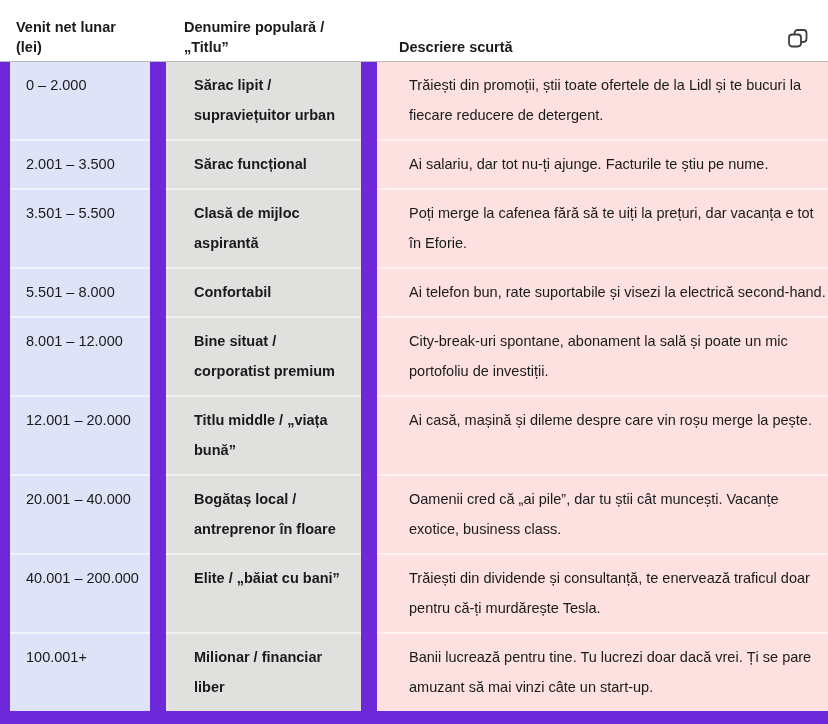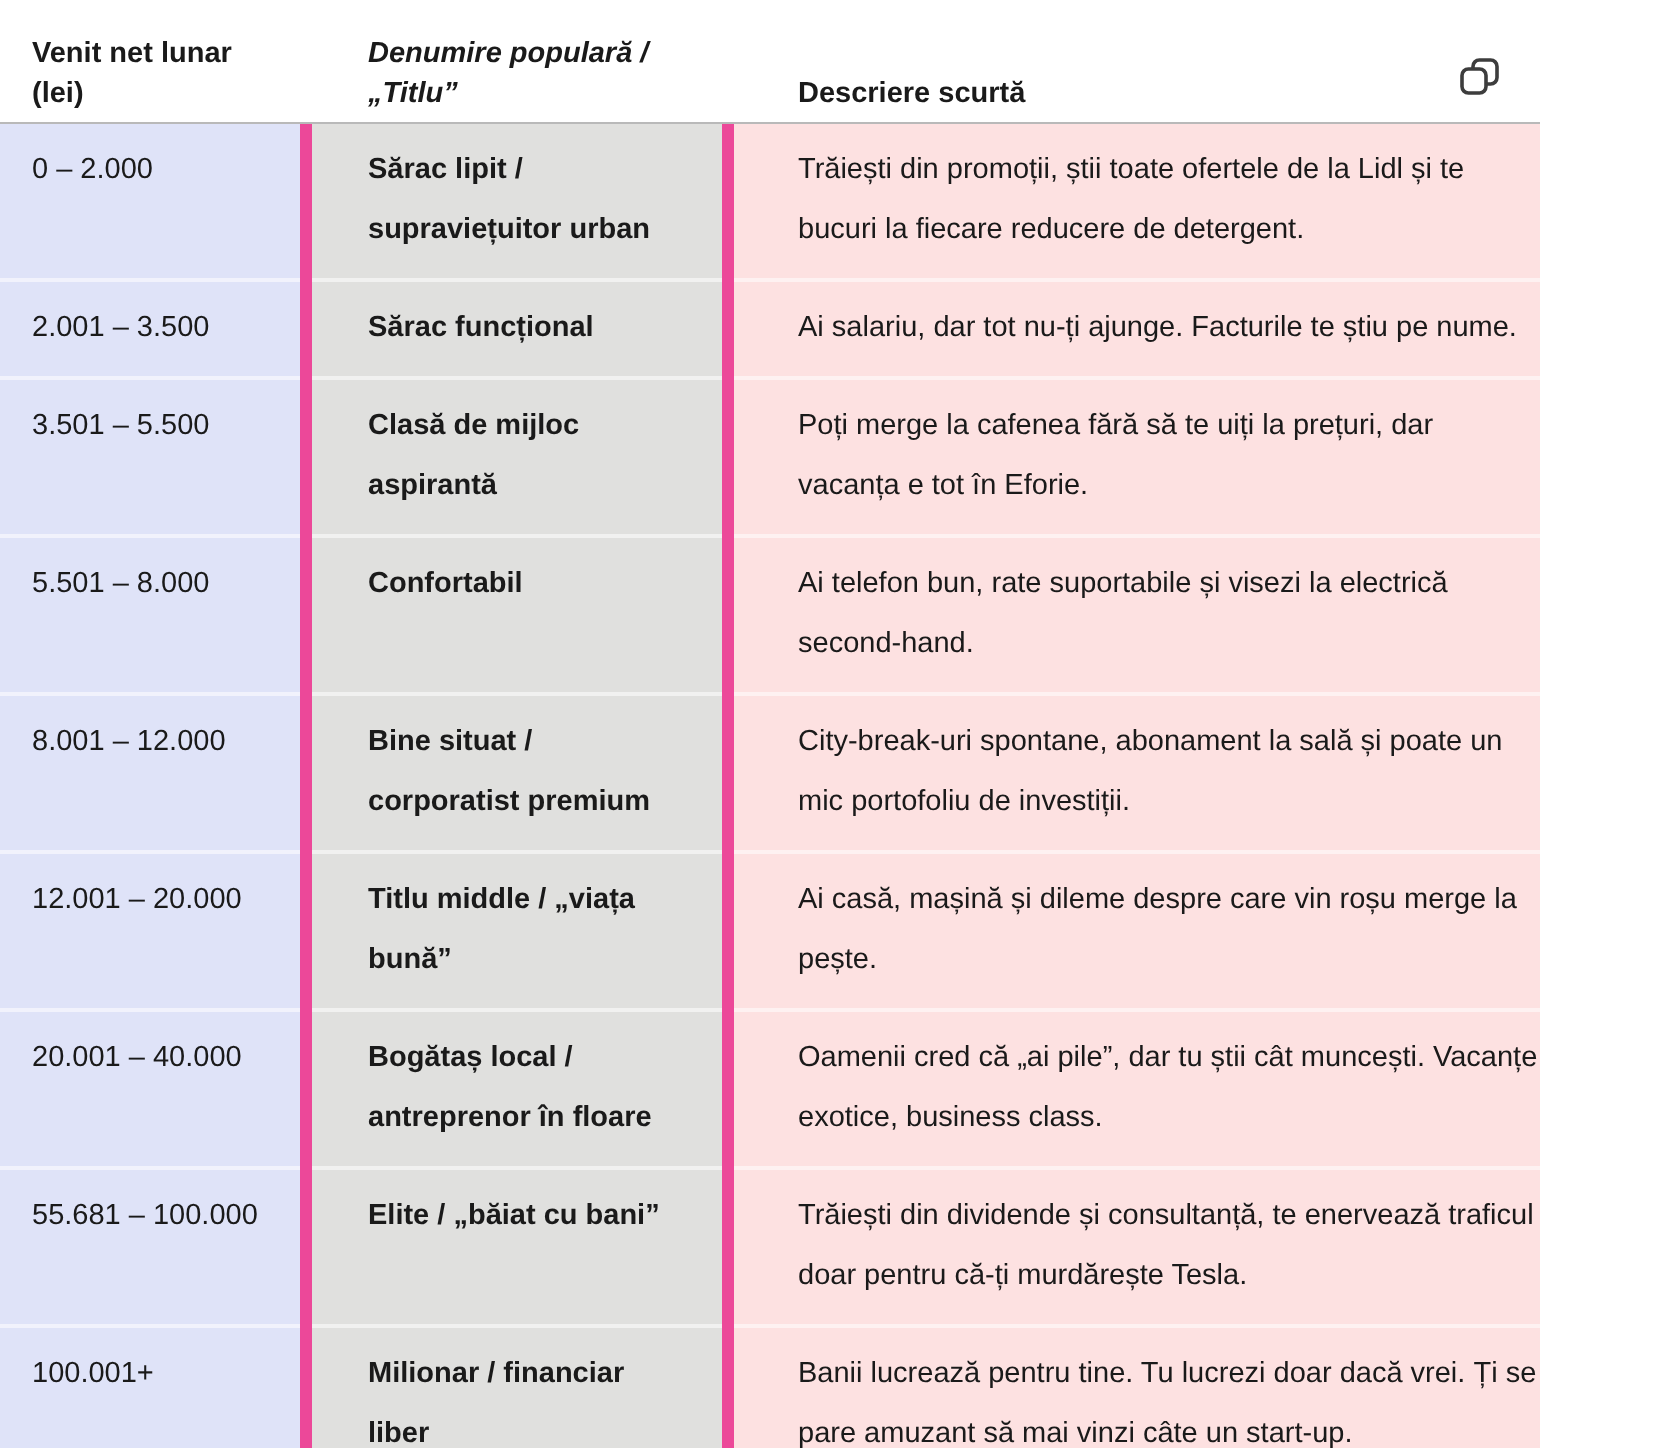--- a/index.html
+++ b/index.html
@@ -2,23 +2,23 @@
 <html style="--col1-bg: #dfe3f8; --col2-bg: #e0e0de; --col3-bg: #fde1e1;"><head>
 <meta charset="utf-8">
 <style>
   * { margin: 0; padding: 0; box-sizing: border-box; }
   html, body {
     background: #ffffff;
     font-family: "Liberation Sans", "DejaVu Sans", sans-serif;
     color: #1a1a1a;
   }
   .page {
-    width: 770px;
+    width: 828px;
     height: 724px;
-    background: #ec4899;
+    background: #6d28d9;
     overflow: hidden;
   }
   .grid-row {
     display: grid;
     grid-template-columns: 150px 205px 1fr;
     column-gap: 6px;
   }
   
   .thead {
     position: relative;
@@ -28,38 +28,39 @@
   }
   .th {
     display: flex;
     align-items: flex-end;
     font-weight: 700;
     font-size: 14.5px;
     line-height: 20px;
     padding-bottom: 9px;
   }
   .th.c1 { padding-left: 16px; padding-right: 6px; }
-  .th.c2 { padding-left: 28px; padding-right: 2px; font-style: italic; }
+  .th.c2 { padding-left: 28px; padding-right: 2px; }
   .th.c3 { padding-left: 32px; padding-right: 60px; margin-top: 37px; }
   .copy-btn {
     position: absolute;
     top: 28px;
     right: 17px;
     width: 26px;
     height: 24px;
     background: transparent;
     border: none;
     cursor: pointer;
     padding: 0;
   }
   
   .cell {
     font-size: 14.5px;
     line-height: 30px;
     padding: 8px 8px 9px 16px;
+    margin-left: 10px;
   }
   .cell.c1 { background: var(--col1-bg); padding-left: 16px; }
   .cell.c2 { background: var(--col2-bg); font-weight: 700; padding-left: 28px; padding-right: 18px; }
   .cell.c3 { background: var(--col3-bg); padding-left: 32px; padding-right: 0; }
   .row + .row .cell { border-top: 2px solid rgba(255,255,255,0.55); }
 </style>
 </head>
 <body>
 
 <div class="page">
@@ -109,21 +110,21 @@
         <div class="cell c1">12.001 – 20.000</div>
         <div class="cell c2">Titlu middle / „viața bună”</div>
         <div class="cell c3">Ai casă, mașină și dileme despre care vin roșu merge la pește.</div>
       </div>
       <div class="row grid-row">
         <div class="cell c1">20.001 – 40.000</div>
         <div class="cell c2">Bogătaș local / antreprenor în floare</div>
         <div class="cell c3">Oamenii cred că „ai pile”, dar tu știi cât muncești. Vacanțe exotice, business class.</div>
       </div>
       <div class="row grid-row">
-        <div class="cell c1">55.681 – 100.000</div>
+        <div class="cell c1">40.001 – 200.000</div>
         <div class="cell c2">Elite / „băiat cu bani”</div>
         <div class="cell c3">Trăiești din dividende și consultanță, te enervează traficul doar pentru că-ți murdărește Tesla.</div>
       </div>
       <div class="row grid-row">
         <div class="cell c1">100.001+</div>
         <div class="cell c2">Milionar / financiar liber</div>
         <div class="cell c3">Banii lucrează pentru tine. Tu lucrezi doar dacă vrei. Ți se pare amuzant să mai vinzi câte un start-up.</div>
       </div>
     </div>
 

